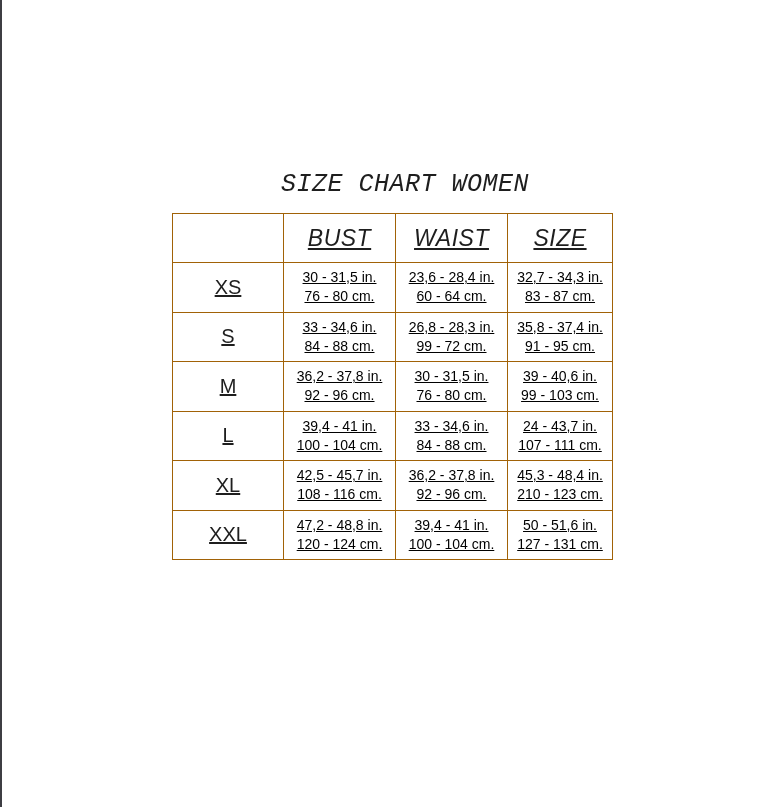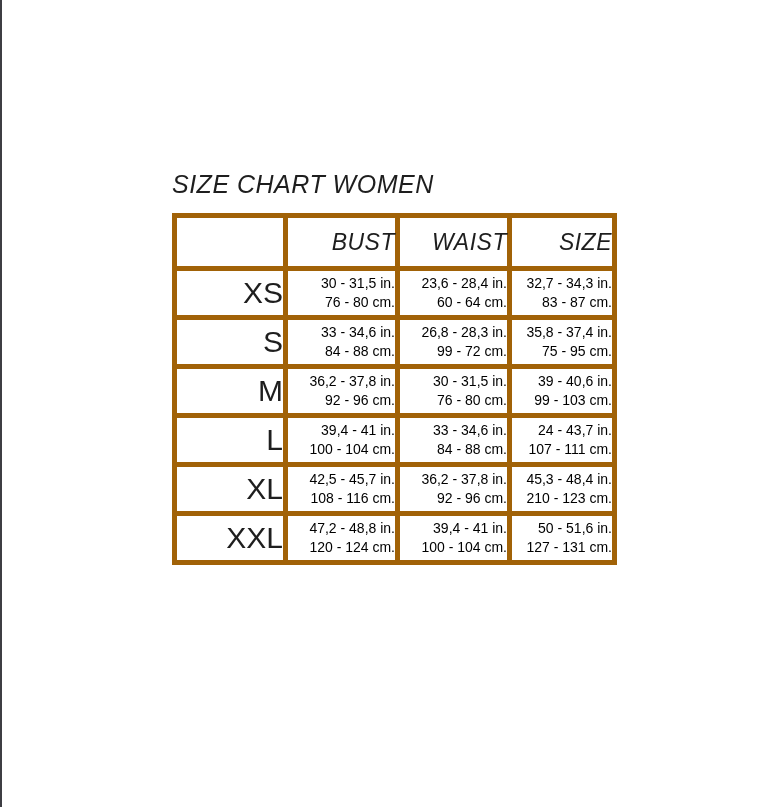--- a/index.html
+++ b/index.html
@@ -21,61 +21,63 @@
     top: 0;
     width: 2px;
     height: 807px;
     background: #3d3d43;
   }
   .chart-title {
     position: absolute;
     left: 172px;
     top: 170px;
     width: 466px;
-    text-align: left;
+    text-align: center;
     font-style: italic;
     font-size: 25px;
     letter-spacing: 0.5px;
     color: #1e1e1e;
     white-space: nowrap;
+    font-family: Liberation Mono, monospace;
   }
   table.size-chart {
     position: absolute;
     left: 172px;
     top: 213px;
     width: 440px;
     height: 347px;
     border-collapse: collapse;
     table-layout: fixed;
     background: #ffffff;
   }
   table.size-chart col.c-size  { width: 111px; }
   table.size-chart col.c-bust  { width: 112px; }
   table.size-chart col.c-waist { width: 112px; }
   table.size-chart col.c-hips  { width: 105px; }
   table.size-chart th,
   table.size-chart td {
-    border: 5px solid #a16207;
-    text-align: right;
+    border: 1px solid #a16207;
+    text-align: center;
     vertical-align: middle;
     padding: 0;
+    text-decoration: underline;
   }
   table.size-chart thead th {
     height: 48px;
     font-style: italic;
     font-weight: normal;
     font-size: 23px;
     letter-spacing: 0.5px;
     color: #1e1e1e;
   }
   table.size-chart tbody tr {
     height: 49px;
   }
   td.size-label {
-    font-size: 30px;
+    font-size: 20px;
     color: #1e1e1e;
   }
   td.measure {
     font-size: 14px;
     line-height: 19px;
     color: #000000;
   }
   td.measure .line {
     display: block;
   }
@@ -123,21 +125,21 @@
       <td class="measure">
         <span class="line">33 - 34,6 in.</span>
         <span class="line">84 - 88 cm.</span>
       </td>
       <td class="measure">
         <span class="line">26,8 - 28,3 in.</span>
         <span class="line">99 - 72 cm.</span>
       </td>
       <td class="measure">
         <span class="line">35,8 - 37,4 in.</span>
-        <span class="line">75 - 95 cm.</span>
+        <span class="line">91 - 95 cm.</span>
       </td>
     </tr>
     <tr>
       <td class="size-label">M</td>
       <td class="measure">
         <span class="line">36,2 - 37,8 in.</span>
         <span class="line">92 - 96 cm.</span>
       </td>
       <td class="measure">
         <span class="line">30 - 31,5 in.</span>

